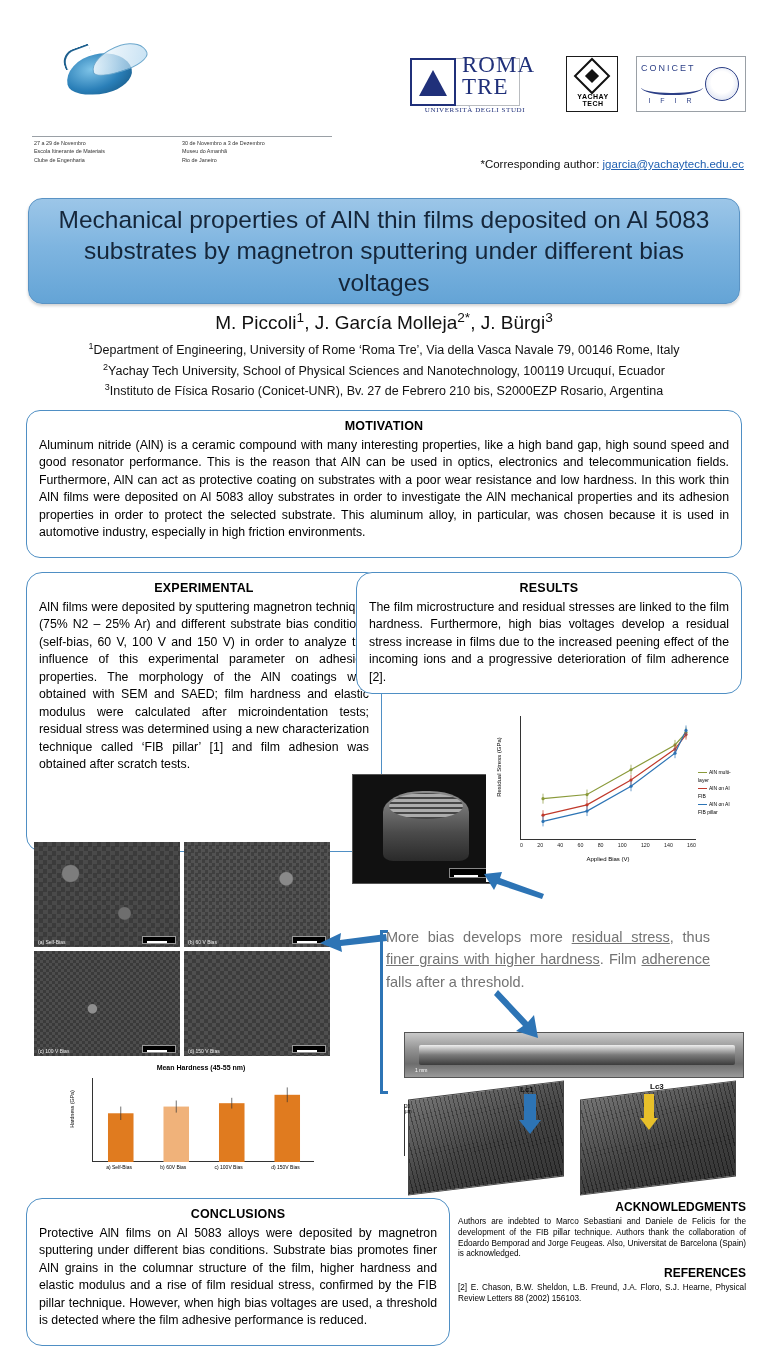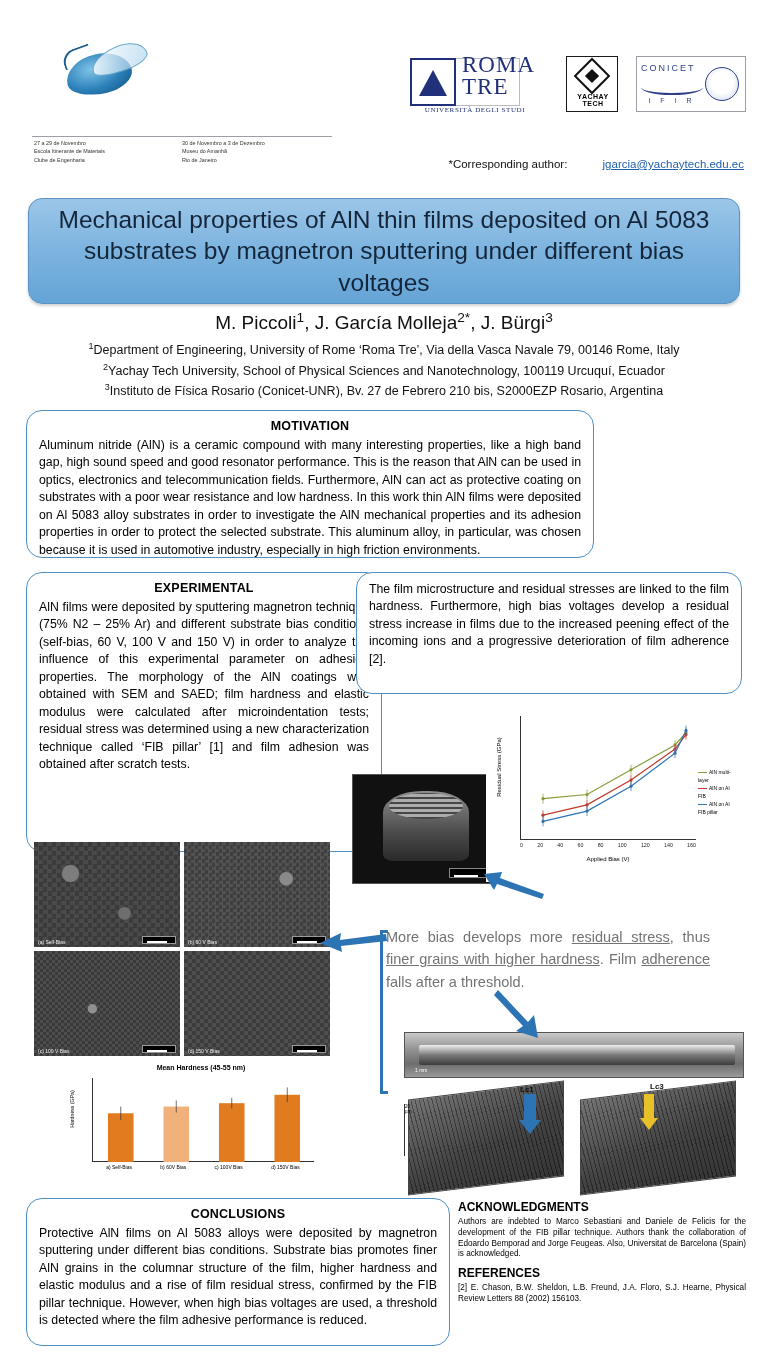--- a/index.html
+++ b/index.html
@@ -211,21 +211,20 @@
 
   .corresponding {
     position: absolute;
     right: 24px; top: 140px;
     font-size: 11.5px;
     color: #111;
   }
   .corresponding a {
     color: #1f5fb0;
     text-decoration: underline;
-    margin-left: 32px;
   }
 
   
   .title-banner {
     position: absolute;
     left: 28px; top: 198px;
     width: 712px; height: 106px;
     background: linear-gradient(180deg, #9cc6e8 0%, #7fb5e0 45%, #64a4d6 100%);
     border: 1px solid #5a93c4;
     border-radius: 14px;
@@ -278,34 +277,34 @@
     font-weight: bold;
     letter-spacing: .2px;
   }
   .panel p {
     margin: 0;
     font-size: 12.3px;
     line-height: 1.42;
     text-align: justify;
   }
 
-  #motivation { left: 26px; top: 410px; width: 568px; height: 148px; }
+  #motivation { left: 26px; top: 410px; width: 716px; height: 148px; border-radius: 14px; }
   #experimental { left: 26px; top: 572px; width: 356px; height: 280px; }
   #results { left: 356px; top: 572px; width: 386px; height: 122px; }
   #conclusions { left: 26px; top: 1198px; width: 424px; height: 148px; }
 
   
   .ack {
     position: absolute;
     left: 458px; top: 1200px;
     width: 288px;
   }
   .ack h2 {
     margin: 0 0 3px 0;
-    text-align: left;
+    text-align: right;
     font-size: 12px;
     font-weight: bold;
   }
   .ack p {
     margin: 0 0 6px 0;
     font-size: 8.2px;
     line-height: 1.32;
     text-align: justify;
   }
   .ack .refs p { margin-bottom: 3px; }
@@ -646,20 +645,21 @@
     <h2>MOTIVATION</h2>
     <p>Aluminum nitride (AlN) is a ceramic compound with many interesting properties, like a high band gap, high sound speed and good resonator performance. This is the reason that AlN can be used in optics, electronics and telecommunication fields. Furthermore, AlN can act as protective coating on substrates with a poor wear resistance and low hardness. In this work thin AlN films were deposited on Al 5083 alloy substrates in order to investigate the AlN mechanical properties and its adhesion properties in order to protect the selected substrate. This aluminum alloy, in particular, was chosen because it is used in automotive industry, especially in high friction environments.</p>
   </div>
 
   <div class="panel" id="experimental">
     <h2>EXPERIMENTAL</h2>
     <p>AlN films were deposited by sputtering magnetron technique (75% N2 – 25% Ar) and different substrate bias conditions (self-bias, 60 V, 100 V and 150 V) in order to analyze the influence of this experimental parameter on adhesion properties. The morphology of the AlN coatings was obtained with SEM and SAED; film hardness and elastic modulus were calculated after microindentation tests; residual stress was determined using a new characterization technique called ‘FIB pillar’ [1] and film adhesion was obtained after scratch tests.</p>
   </div>
 
   <div class="panel" id="results">
+    <h2>RESULTS</h2>
     <p>The film microstructure and residual stresses are linked to the film hardness. Furthermore, high bias voltages develop a residual stress increase in films due to the increased peening effect of the incoming ions and a progressive deterioration of film adherence [2].</p>
   </div>
 
   <div class="fig" id="fig-pillar">
     <div class="pil"></div>
     <div class="top"></div>
     <div class="scale"></div>
   </div>
 
   <div class="fig" id="fig-chart">

